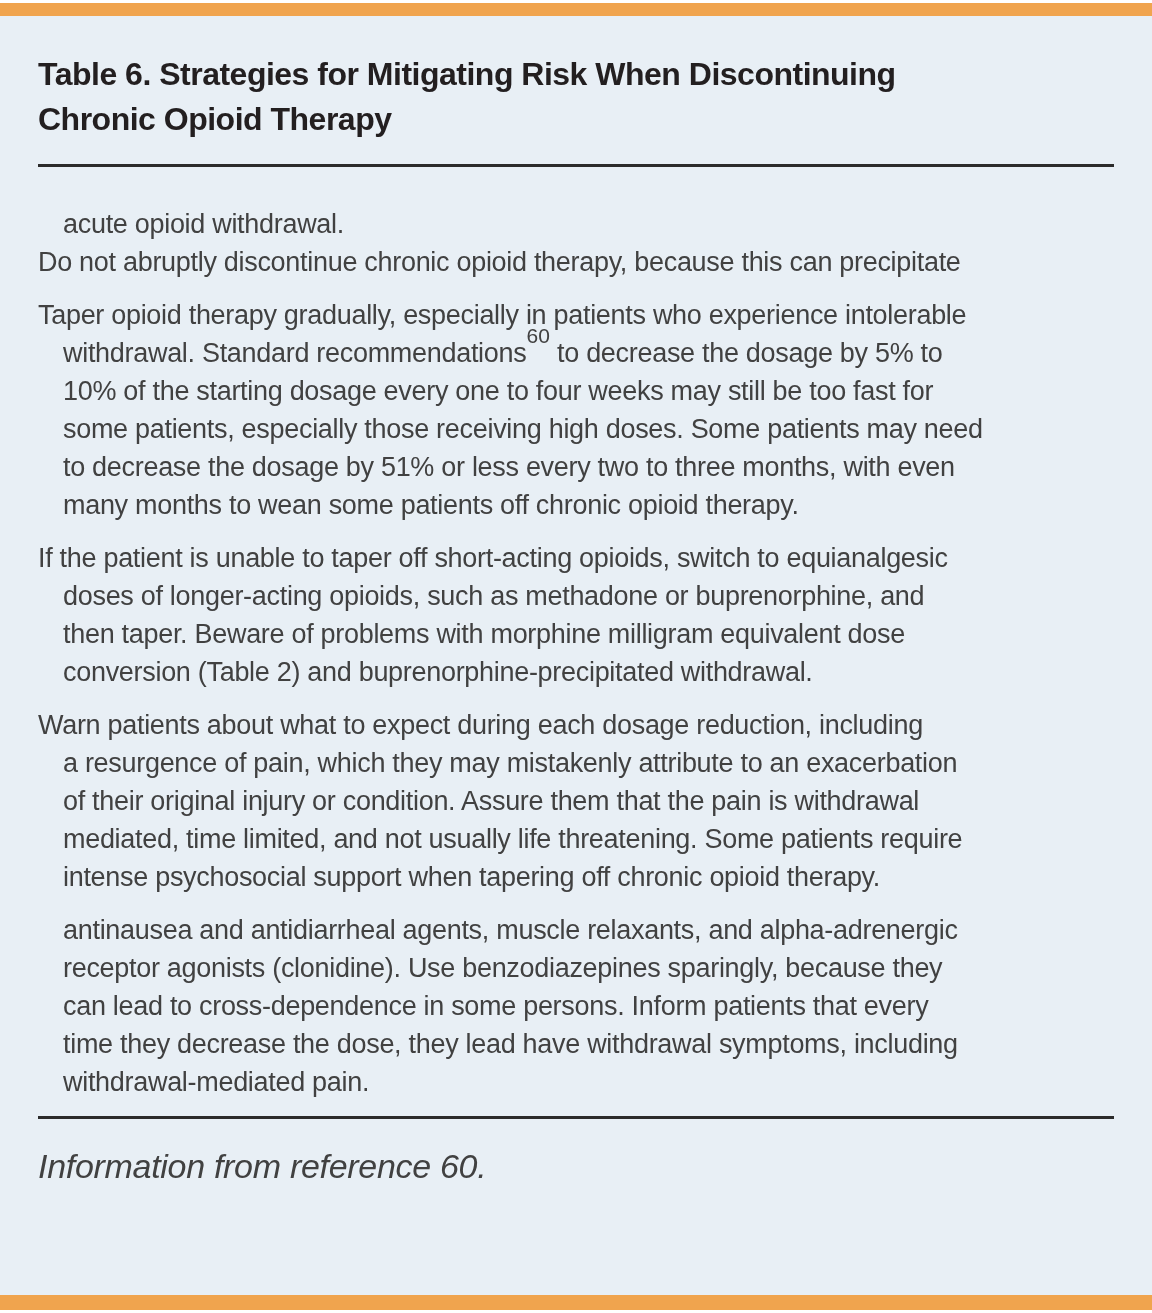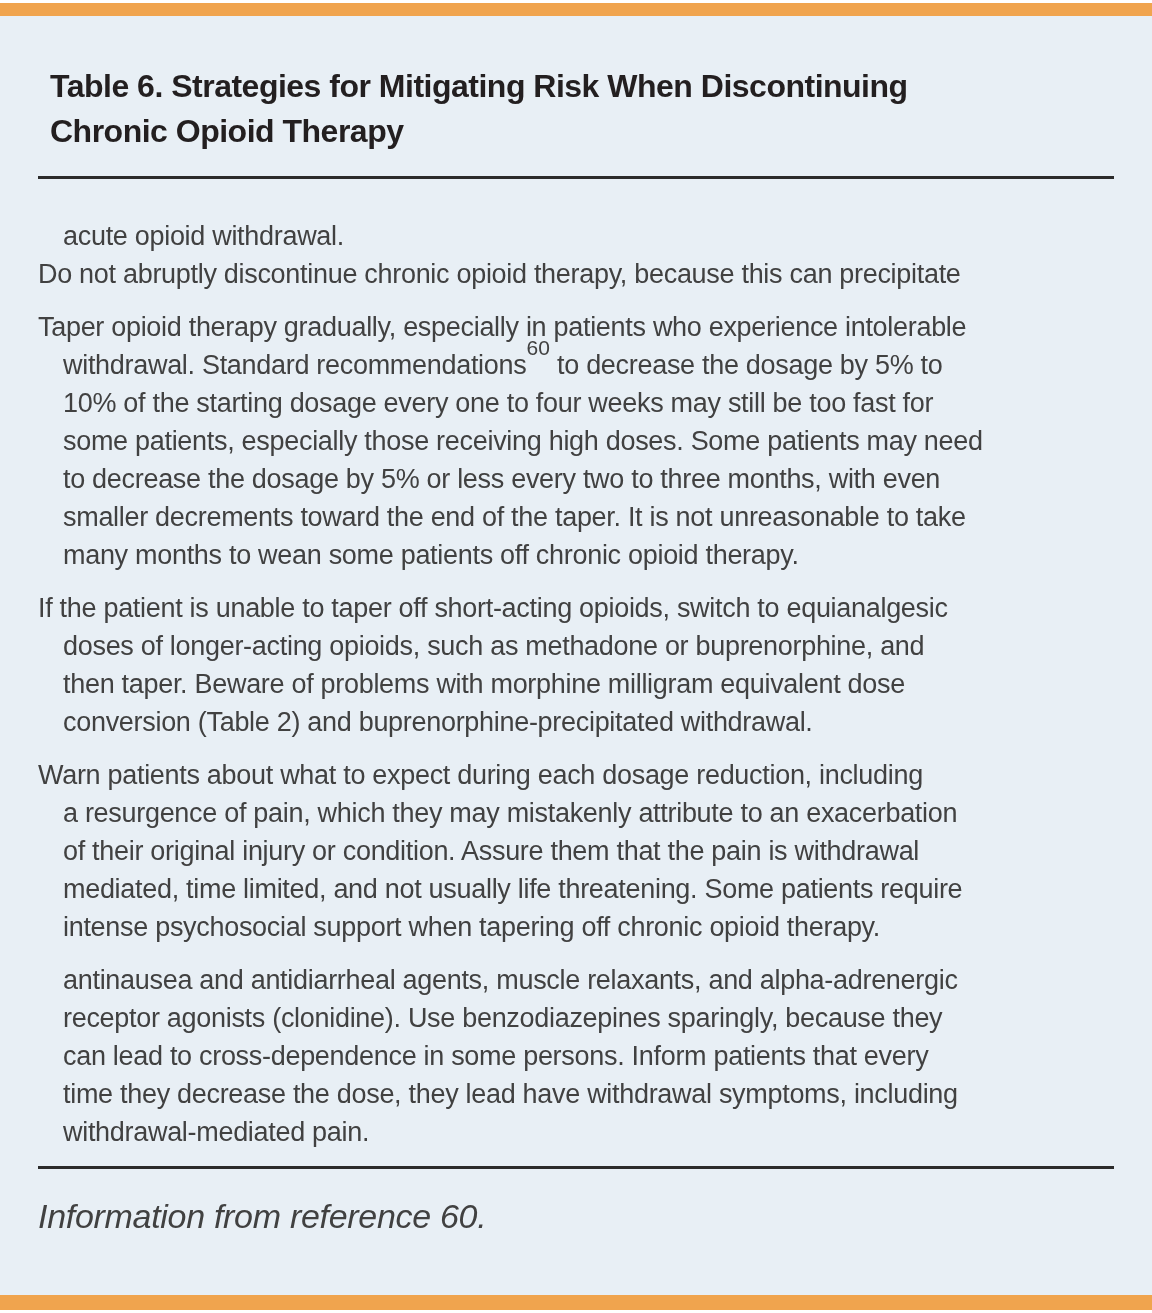--- a/index.html
+++ b/index.html
@@ -11,21 +11,21 @@
   .page{position:relative;width:1152px;height:1313px;overflow:hidden;}
   .accent-bar{position:absolute;left:0;right:0;background:var(--accent-orange,#F0A44E);}
   .accent-bar.top{top:3px;height:13px;}
   .accent-bar.bottom{top:1295px;height:15px;}
   .panel{
     position:absolute;top:16px;left:0;width:1152px;height:1279px;
     background:var(--panel-blue,#E8EFF5);
     box-sizing:border-box;padding:36px 38px 0 38px;overflow:hidden;
   }
   .title{
-    margin:12px;font-size:32px;font-weight:bold;line-height:45px;
+    margin:0;font-size:32px;font-weight:bold;line-height:45px;
     letter-spacing:-0.5px;color:var(--title-text,#231F20);white-space:nowrap;
   }
   .rule{height:3px;background:var(--rule-color,#2B2B2B);}
   .rule.under-title{margin-top:22px;}
   .rule.above-footnote{margin-top:10px;}
   .body-text{
     margin-top:38px;font-size:27px;line-height:38px;
     letter-spacing:-0.3px;color:var(--body-text,#414141);
   }
   .para{margin:0 0 15px 0;}
@@ -53,22 +53,21 @@
     <div class="body-text">
         <div class="para">
           <div class="line cont">acute opioid withdrawal.</div>
           <div class="line">Do not abruptly discontinue chronic opioid therapy, because this can precipitate</div>
         </div>
         <div class="para">
           <div class="line">Taper opioid therapy gradually, especially in patients who experience intolerable</div>
           <div class="line cont">withdrawal. Standard recommendations<sup>60</sup> to decrease the dosage by 5% to</div>
           <div class="line cont">10% of the starting dosage every one to four weeks may still be too fast for</div>
           <div class="line cont">some patients, especially those receiving high doses. Some patients may need</div>
-          <div class="line cont">to decrease the dosage by 5% or less every two to three months, with even</div>
-          <div class="line cont">smaller decrements toward the end of the taper. It is not unreasonable to take</div>
+          <div class="line cont">to decrease the dosage by 51% or less every two to three months, with even</div>
           <div class="line cont">many months to wean some patients off chronic opioid therapy.</div>
         </div>
         <div class="para">
           <div class="line">If the patient is unable to taper off short-acting opioids, switch to equianalgesic</div>
           <div class="line cont">doses of longer-acting opioids, such as methadone or buprenorphine, and</div>
           <div class="line cont">then taper. Beware of problems with morphine milligram equivalent dose</div>
           <div class="line cont">conversion (Table 2) and buprenorphine-precipitated withdrawal.</div>
         </div>
         <div class="para">
           <div class="line">Warn patients about what to expect during each dosage reduction, including</div>

